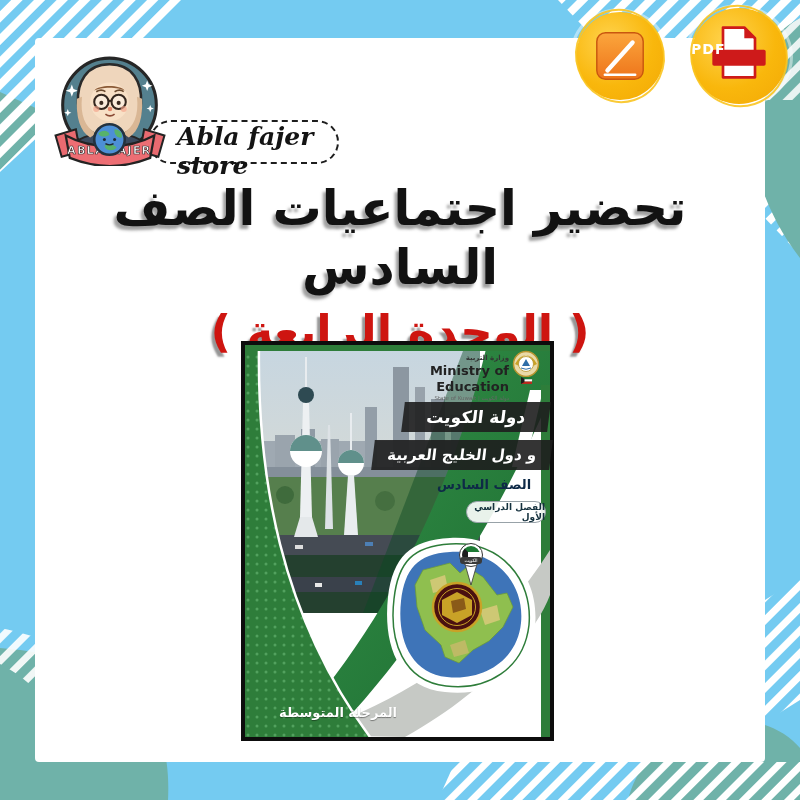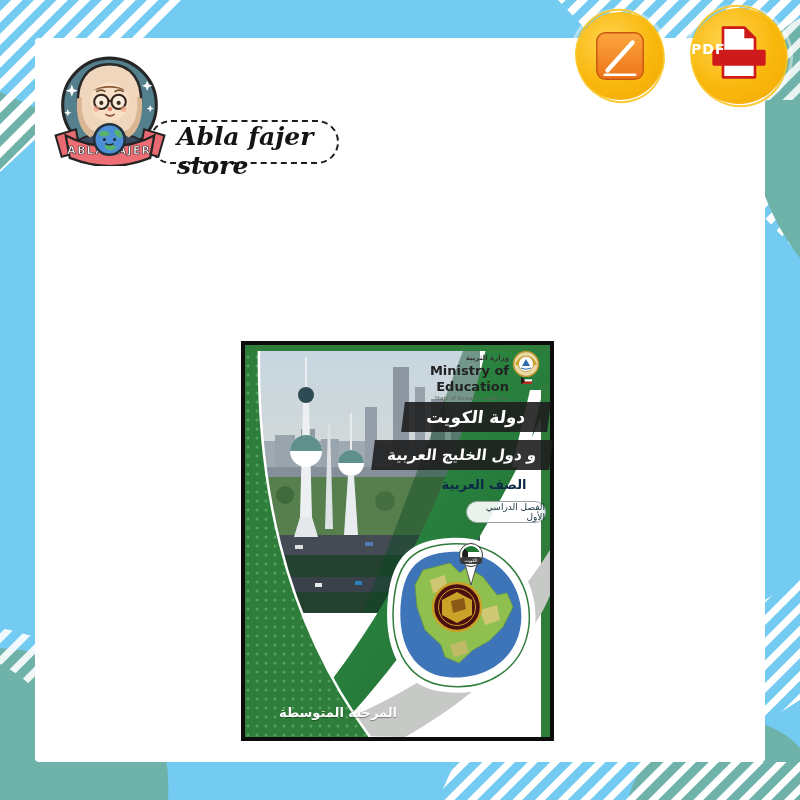--- a/index.html
+++ b/index.html
@@ -34,21 +34,21 @@
   .ministry{position:absolute;left:138px;top:9px;width:126px;text-align:right;direction:rtl;line-height:1.25;}
   .m-ar{display:block;font-size:7px;font-weight:bold;color:#333;}
   .m-en{display:block;font-size:13px;font-weight:bold;color:#222;direction:ltr;}
   .m-state{display:block;font-size:5.5px;color:#666;direction:ltr;}
   .emblem{position:absolute;left:266px;top:5px;}
   .cover-banner{position:absolute;background:rgba(30,30,30,.9);transform:skewX(-7deg);display:flex;align-items:center;justify-content:center;color:#fff;font-weight:bold;direction:rtl;}
   .banner1{left:158px;top:57px;width:146px;height:30px;font-size:17px;}
   .banner2{left:128px;top:95px;width:178px;height:30px;font-size:15px;}
   .cover-grade{position:absolute;left:180px;top:132px;width:118px;text-align:center;font-size:13px;font-weight:bold;color:#0E2A47;direction:rtl;}
   .cover-semester{position:absolute;left:221px;top:156px;width:78px;height:20px;border:1.2px solid #98a2a8;border-radius:11px;
-    background:rgba(255,255,255,.9);display:flex;align-items:center;justify-content:center;font-size:9px;font-weight:normal;color:#14303d;direction:rtl;}
+    background:rgba(255,255,255,.9);display:flex;align-items:center;justify-content:center;font-size:9px;font-weight:bold;color:#14303d;direction:rtl;}
   .cover-stage{position:absolute;left:34px;top:360px;font-size:13px;font-weight:bold;color:#fff;direction:rtl;text-shadow:0 1px 1px rgba(0,0,0,.4);}
   .pin-label{position:absolute;left:215px;top:212px;width:22px;height:7px;background:#3a3a3a;border-radius:3px;
     display:flex;align-items:center;justify-content:center;font-size:4.5px;color:#fff;direction:rtl;}
 </style>
 </head>
 <body>
 
 <div class="canvas">
 
   <svg class="bg-deco" width="800" height="800" viewBox="0 0 800 800">
@@ -150,20 +150,24 @@
 
     <div class="badge badge-pdf">
       <svg width="64" height="64" viewBox="0 0 72 72">
         <path d="M18,4 L42,4 L54,16 L54,60 L18,60 Z" fill="#fff" stroke="#CE1A1A" stroke-width="3" stroke-linejoin="round"></path>
         <path d="M42,4 L54,16 L42,16 Z" fill="#CE1A1A"></path>
         <rect x="6" y="29" width="60" height="18" rx="2" fill="#CE1A1A"></rect>
       </svg>
       <span class="pdf-text">PDF</span>
     </div>
 
+    <div class="title-block">
+      <h1 class="title-main">تحضير اجتماعيات الصف السادس</h1>
+      <h2 class="title-sub">( الوحدة الرابعة )</h2>
+    </div>
 
     <div class="cover">
       <svg class="art" width="305" height="392" viewBox="0 0 305 392">
         <defs>
           <linearGradient id="skyG" x1="0" y1="0" x2="0" y2="1">
             <stop offset="0" stop-color="#C7D6E0"></stop>
               <stop offset="1" stop-color="#E3DDCD"></stop>
           </linearGradient>
           <linearGradient id="greenG" x1="0" y1="0" x2="1" y2="1">
             <stop offset="0" stop-color="#35934A"></stop>
@@ -279,20 +283,20 @@
         <path d="M11,16 L19,16 L15,9 Z" fill="#2E6DA8"></path>
         <path d="M10,18 q5,2.5 10,0" stroke="#2E6DA8" stroke-width="1" fill="none"></path>
         <rect x="10" y="27" width="11" height="2.3" fill="#1E7A34"></rect>
         <rect x="10" y="29.3" width="11" height="2.3" fill="#fff" stroke="#ccc" stroke-width="0.2"></rect>
         <rect x="10" y="31.6" width="11" height="2.3" fill="#C0271D"></rect>
         <path d="M10,27 L13.5,29 L13.5,32 L10,33.9 Z" fill="#1d1d1d"></path>
       </svg>
 
       <div class="cover-banner banner1">دولة الكويت</div>
       <div class="cover-banner banner2">و دول الخليج العربية</div>
-      <div class="cover-grade">الصف العربية</div>
+      <div class="cover-grade">الصف السادس</div>
       <div class="cover-semester">الفصل الدراسي الأول</div>
       <div class="cover-stage">المرحلة المتوسطة</div>
       <div class="pin-label">الكويت</div>
     </div>
 
   </div>
 </div>
 
 </body></html>

